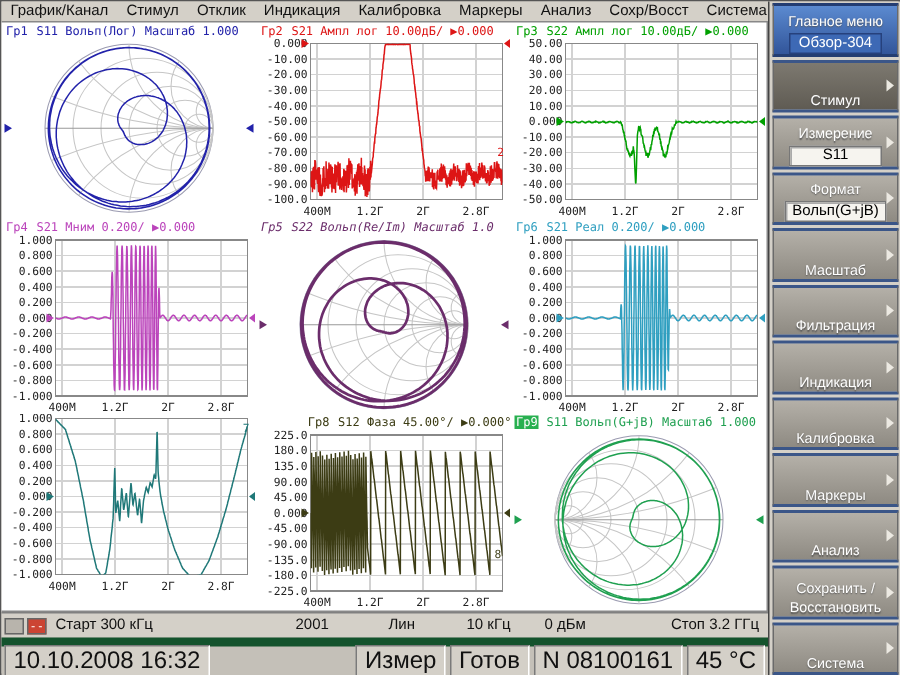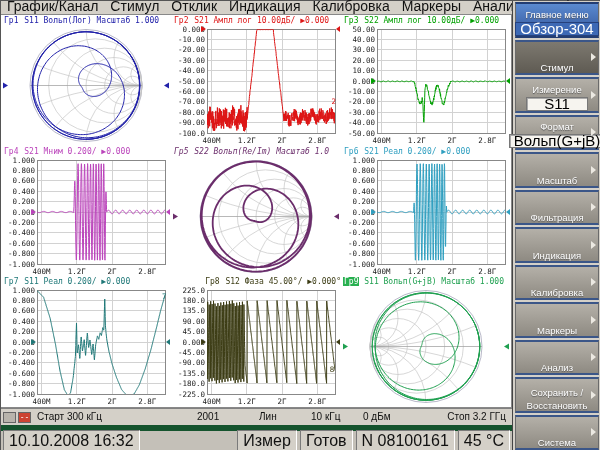--- a/index.html
+++ b/index.html
@@ -1,19 +1,19 @@
 <!DOCTYPE html>
 <html><head>
 <meta charset="utf-8">
 <style>
 *{margin:0;padding:0;box-sizing:border-box}
 html,body{width:600px;height:450px}
 body{font-family:"Liberation Sans",sans-serif;background:#d4d0c8;overflow:hidden}
 #app{position:relative;width:600px;height:450px;background:#d4d0c8;border:1px solid #555}
-#menu-bar{position:absolute;left:0;top:0;width:511px;height:13px;display:flex;align-items:flex-end;font-size:14px;color:#111;background:#d4d0c8}
+#menu-bar{position:absolute;left:0;top:0;width:511px;height:13px;display:flex;align-items:center;font-size:10px;color:#111;background:#d4d0c8}
 .menu-item{padding:0 6px;white-space:nowrap;cursor:default}
 #main{position:absolute;left:0;top:13px;width:511px;height:394px;background:#fff;border:1px solid #888;border-left:none}
 #charts{display:grid;grid-template-columns:repeat(3,1fr);grid-template-rows:repeat(3,1fr);width:100%;height:100%}
 .graph-cell{position:relative;overflow:hidden}
 .graph-header{font:8px "DejaVu Sans Mono",monospace;white-space:nowrap;height:11px;line-height:11px;padding-left:2px;overflow:hidden}
 .gh-badge{padding:0 1px}
 .gh-badge.active{background:#28b050;color:#fff}
 svg{display:block}
 #status-bar{position:absolute;left:0;top:407px;width:511px;height:17px;background:#d4d0c8;border-top:1px solid #808080;font-size:10px;color:#111}
 #status-bar .st{position:absolute;top:2px;white-space:nowrap}
@@ -22,21 +22,21 @@
 .m-red{left:17px;background:#cc4433;color:#fff}
 #st-start{left:36px}#st-pts{left:196px}#st-lin{left:258px}#st-ifbw{left:310px}#st-pwr{left:362px}#st-stop{right:6px}
 #bottom-bar{position:absolute;left:0;top:424px;width:511px;height:26px;background:#c4c0b8;border-top:6px solid #14532d;display:flex;align-items:center;gap:3px;padding:0 2px;font-size:16px;color:#111}
 .sunken{border:1px solid;border-color:#7a7a7a #ffffff #ffffff #7a7a7a;background:#d4d0c8;padding:1px 5px;white-space:nowrap}
 .flex-sp{flex:1}
 #sidebar{position:absolute;left:511px;top:0;width:89px;height:450px;background:#d4d0c8;border-left:1px solid #444;display:flex;flex-direction:column;gap:2px;padding:1px 2px}
 .sb-btn{position:relative;flex:1;border-left:1px solid #6a6a6a;border-right:1px solid #6a6a6a;border-top:2px solid #3b5688;border-bottom:2px solid #3b5688;background:linear-gradient(#b4b0a8,#8e8a82);color:#fff;font-size:9.5px;display:flex;flex-direction:column;align-items:center;justify-content:flex-end;gap:2px;text-shadow:0 1px 1px #555;cursor:default;text-align:center;line-height:11px}
 .sb-btn .arrow{position:absolute;right:2px;top:50%;margin-top:-4px;width:0;height:0;border-top:4px solid transparent;border-bottom:4px solid transparent;border-left:5px solid #ece9e2}
 .sb-main{background:linear-gradient(#5b8ad0,#32559a);border-top-color:#233d72;border-bottom-color:#233d72}
 .sb-active{background:linear-gradient(#7d7970,#5f5b53)}
-.sb-val{background:#f6f4ef;color:#000;text-shadow:none;border:1px solid #777;box-shadow:inset 1px 1px 0 #aaa;font-size:15px;line-height:12px;padding:0 4px;min-width:62px}
+.sb-val{background:#f6f4ef;color:#000;text-shadow:none;border:1px solid #777;box-shadow:inset 1px 1px 0 #aaa;font-size:10px;line-height:12px;padding:0 4px;min-width:62px}
 .sb-val-blue{background:#3d69b5;color:#fff;border:1px solid #26417c;box-shadow:none}
 </style>
 </head>
 <body>
 
 <div id="app">
   <div id="menu-bar">
       <span class="menu-item">График/Канал</span>
       <span class="menu-item">Стимул</span>
       <span class="menu-item">Отклик</span>
@@ -272,21 +272,20 @@
             <text x="146.3448275862069" y="117" text-anchor="middle" fill="#222" font-size="7.5" font-family="DejaVu Sans Mono,monospace">2.8Г</text>
             <clipPath id="clip54">
               <rect x="36" y="3" width="128" height="104"></rect>
             </clipPath>
             <polyline points="36.0,55.0 36.1,55.1 36.3,55.1 36.4,55.2 36.6,55.2 36.7,55.3 36.9,55.4 37.0,55.4 37.1,55.5 37.3,55.5 37.4,55.5 37.6,55.6 37.7,55.6 37.8,55.6 38.0,55.6 38.1,55.6 38.3,55.6 38.4,55.6 38.6,55.6 38.7,55.6 38.8,55.6 39.0,55.5 39.1,55.5 39.3,55.5 39.4,55.4 39.6,55.4 39.7,55.3 39.8,55.2 40.0,55.2 40.1,55.1 40.3,55.1 40.4,55.0 40.6,54.9 40.7,54.9 40.8,54.8 41.0,54.8 41.1,54.7 41.3,54.6 41.4,54.6 41.5,54.5 41.7,54.5 41.8,54.5 42.0,54.4 42.1,54.4 42.3,54.4 42.4,54.4 42.5,54.4 42.7,54.4 42.8,54.4 43.0,54.4 43.1,54.4 43.3,54.4 43.4,54.5 43.5,54.5 43.7,54.5 43.8,54.6 44.0,54.6 44.1,54.7 44.2,54.8 44.4,54.8 44.5,54.9 44.7,54.9 44.8,55.0 45.0,55.1 45.1,55.1 45.2,55.2 45.4,55.2 45.5,55.3 45.7,55.4 45.8,55.4 46.0,55.4 46.1,55.5 46.2,55.5 46.4,55.6 46.5,55.6 46.7,55.6 46.8,55.6 47.0,55.6 47.1,55.6 47.2,55.6 47.4,55.6 47.5,55.6 47.7,55.6 47.8,55.5 47.9,55.5 48.1,55.5 48.2,55.4 48.4,55.4 48.5,55.3 48.7,55.3 48.8,55.2 48.9,55.1 49.1,55.1 49.2,55.0 49.4,54.9 49.5,54.9 49.7,54.8 49.8,54.8 49.9,54.7 50.1,54.6 50.2,54.6 50.4,54.6 50.5,54.5 50.6,54.5 50.8,54.4 50.9,54.4 51.1,54.4 51.2,54.4 51.4,54.4 51.5,54.4 51.6,54.4 51.8,54.4 51.9,54.4 52.1,54.4 52.2,54.5 52.4,54.5 52.5,54.5 52.6,54.6 52.8,54.6 52.9,54.7 53.1,54.7 53.2,54.8 53.4,54.9 53.5,54.9 53.6,55.0 53.8,55.1 53.9,55.1 54.1,55.2 54.2,55.2 54.3,55.3 54.5,55.3 54.6,55.4 54.8,55.4 54.9,55.5 55.1,55.5 55.2,55.6 55.3,55.6 55.5,55.6 55.6,55.6 55.8,55.6 55.9,55.6 56.1,55.6 56.2,55.6 56.3,55.6 56.5,55.6 56.6,55.5 56.8,55.5 56.9,55.5 57.0,55.4 57.2,55.4 57.3,55.3 57.5,55.3 57.6,55.2 57.8,55.1 57.9,55.1 58.0,55.0 58.2,54.9 58.3,54.9 58.5,54.8 58.6,54.8 58.8,54.7 58.9,54.7 59.0,54.6 59.2,54.6 59.3,54.5 59.5,54.5 59.6,54.4 59.8,54.4 59.9,54.4 60.0,54.4 60.2,54.4 60.3,54.4 60.5,54.4 60.6,54.4 60.7,54.4 60.9,54.4 61.0,54.5 61.2,54.5 61.3,54.5 61.5,54.6 61.6,54.6 61.7,54.7 61.9,54.7 62.0,54.8 62.2,54.9 62.3,54.9 62.5,55.0 62.6,55.1 62.7,55.1 62.9,55.2 63.0,55.2 63.2,55.3 63.3,55.3 63.4,55.4 63.6,55.4 63.7,55.5 63.9,55.5 64.0,55.6 64.2,55.6 64.3,55.6 64.4,55.6 64.6,55.6 64.7,55.6 64.9,55.6 65.0,55.6 65.2,55.6 65.3,55.6 65.4,55.5 65.6,55.5 65.7,55.5 65.9,55.4 66.0,55.4 66.2,55.3 66.3,55.3 66.4,55.2 66.6,55.1 66.7,55.1 66.9,55.0 67.0,55.0 67.1,54.9 67.3,54.8 67.4,54.8 67.6,54.7 67.7,54.7 67.9,54.6 68.0,54.6 68.1,54.5 68.3,54.5 68.4,54.4 68.6,54.4 68.7,54.4 68.9,54.4 69.0,54.4 69.1,54.4 69.3,54.4 69.4,54.4 69.6,54.4 69.7,54.4 69.8,54.5 70.0,54.5 70.1,54.5 70.3,54.6 70.4,54.6 70.6,54.7 70.7,54.7 70.8,54.8 71.0,54.9 71.1,54.9 71.3,55.0 71.4,55.0 71.6,55.1 71.7,55.2 71.8,55.2 72.0,55.3 72.1,55.3 72.3,55.4 72.4,55.4 72.6,55.5 72.7,53.3 72.8,49.5 73.0,46.8 73.1,45.9 73.3,47.3 73.4,51.1 73.5,57.3 73.7,65.5 73.8,75.0 74.0,84.9 74.1,94.2 74.3,101.7 74.4,103.2 74.5,100.4 74.7,94.5 74.8,85.8 75.0,74.9 75.1,62.6 75.3,49.8 75.4,37.3 75.5,26.0 75.7,16.8 75.8,10.3 76.0,7.0 76.1,7.2 76.2,10.9 76.4,17.8 76.5,27.5 76.7,39.2 76.8,52.1 77.0,65.3 77.1,77.7 77.2,88.4 77.4,96.7 77.5,101.8 77.7,103.3 77.8,101.2 78.0,95.6 78.1,86.8 78.2,75.5 78.4,62.6 78.5,49.1 78.7,36.0 78.8,24.4 79.0,15.2 79.1,9.1 79.2,6.7 79.4,8.1 79.5,13.2 79.7,21.8 79.8,33.0 79.9,46.1 80.1,59.9 80.2,73.3 80.4,85.2 80.5,94.7 80.7,100.9 80.8,103.3 80.9,101.7 81.1,96.2 81.2,87.2 81.4,75.4 81.5,61.9 81.7,47.8 81.8,34.3 81.9,22.5 82.1,13.5 82.2,8.1 82.4,6.7 82.5,9.5 82.6,16.4 82.8,26.6 82.9,39.3 83.1,53.5 83.2,67.8 83.4,81.0 83.5,91.9 83.6,99.5 83.8,103.1 83.9,102.4 84.1,97.3 84.2,88.4 84.4,76.4 84.5,62.4 84.6,47.7 84.8,33.6 84.9,21.6 85.1,12.6 85.2,7.5 85.4,7.0 85.5,10.9 85.6,19.1 85.8,30.6 85.9,44.6 86.1,59.5 86.2,74.0 86.3,86.8 86.5,96.4 86.6,102.1 86.8,103.2 86.9,99.5 87.1,91.5 87.2,79.9 87.3,65.8 87.5,50.5 87.6,35.7 87.8,22.8 87.9,13.1 88.1,7.7 88.2,7.0 88.3,11.1 88.5,19.8 88.6,32.0 88.8,46.7 88.9,62.2 89.0,77.0 89.2,89.6 89.3,98.5 89.5,103.0 89.6,102.4 89.8,96.8 89.9,86.8 90.0,73.4 90.2,58.1 90.3,42.3 90.5,27.9 90.6,16.4 90.8,9.1 90.9,6.6 91.0,9.5 91.2,17.3 91.3,29.2 91.5,44.0 91.6,60.0 91.8,75.5 91.9,88.8 92.0,98.3 92.2,103.0 92.3,102.3 92.5,96.3 92.6,85.6 92.7,71.5 92.9,55.5 93.0,39.3 93.2,25.0 93.3,14.0 93.5,7.8 93.6,7.0 93.7,11.8 93.9,21.6 94.0,35.3 94.2,51.3 94.3,67.8 94.5,82.8 94.6,94.6 94.7,101.7 94.9,103.2 95.0,99.0 95.2,89.5 95.3,75.8 95.4,59.6 95.6,42.9 95.7,27.5 95.9,15.5 96.0,8.3 96.2,6.8 96.3,11.3 96.4,21.1 96.6,35.1 96.7,51.7 96.9,68.6 97.0,83.9 97.2,95.6 97.3,102.2 97.4,102.9 97.6,97.5 97.7,86.7 97.9,71.8 98.0,54.8 98.2,37.7 98.3,22.9 98.4,12.2 98.6,7.0 98.7,8.0 98.9,15.2 99.0,27.6 99.1,43.6 99.3,61.1 99.4,77.8 99.6,91.6 99.7,100.5 99.9,103.3 100.0,99.8 100.1,90.2 100.3,75.8 100.4,58.7 100.6,41.0 100.7,25.2 100.9,13.4 101.0,7.3 101.1,7.7 101.3,14.6 101.4,27.1 101.6,43.5 101.7,61.5 101.8,78.6 102.0,92.4 102.1,101.1 102.3,103.2 102.4,98.6 102.6,87.9 102.7,72.4 102.8,54.5 103.0,36.6 103.1,21.3 103.3,10.8 103.4,6.7 103.6,9.5 103.7,18.9 103.8,33.6 104.0,51.4 104.1,69.3 104.3,82.5 104.4,89.2 104.6,89.5 104.7,84.3 104.8,75.7 105.0,65.9 105.1,57.2 105.3,51.4 105.4,49.1 105.5,50.2 105.7,53.6 105.8,54.8 106.0,54.6 106.1,54.4 106.3,54.2 106.4,54.0 106.5,53.8 106.7,53.6 106.8,53.5 107.0,53.4 107.1,53.3 107.3,53.2 107.4,53.2 107.5,53.2 107.7,53.2 107.8,53.3 108.0,53.3 108.1,53.4 108.2,53.6 108.4,53.7 108.5,53.9 108.7,54.1 108.8,54.3 109.0,54.5 109.1,54.7 109.2,55.0 109.4,55.2 109.5,55.4 109.7,55.6 109.8,55.8 110.0,56.0 110.1,56.2 110.2,56.4 110.4,56.5 110.5,56.6 110.7,56.7 110.8,56.8 111.0,56.8 111.1,56.8 111.2,56.8 111.4,56.7 111.5,56.7 111.7,56.5 111.8,56.4 111.9,56.3 112.1,56.1 112.2,55.9 112.4,55.7 112.5,55.5 112.7,55.2 112.8,55.0 112.9,54.8 113.1,54.5 113.2,54.3 113.4,54.1 113.5,53.9 113.7,53.7 113.8,53.6 113.9,53.5 114.1,53.3 114.2,53.3 114.4,53.2 114.5,53.2 114.6,53.2 114.8,53.2 114.9,53.3 115.1,53.4 115.2,53.5 115.4,53.6 115.5,53.8 115.6,54.0 115.8,54.2 115.9,54.4 116.1,54.6 116.2,54.8 116.4,55.0 116.5,55.3 116.6,55.5 116.8,55.7 116.9,55.9 117.1,56.1 117.2,56.3 117.4,56.4 117.5,56.6 117.6,56.7 117.8,56.7 117.9,56.8 118.1,56.8 118.2,56.8 118.3,56.8 118.5,56.7 118.6,56.6 118.8,56.5 118.9,56.4 119.1,56.2 119.2,56.0 119.3,55.8 119.5,55.6 119.6,55.4 119.8,55.2 119.9,54.9 120.1,54.7 120.2,54.5 120.3,54.3 120.5,54.0 120.6,53.9 120.8,53.7 120.9,53.5 121.0,53.4 121.2,53.3 121.3,53.2 121.5,53.2 121.6,53.2 121.8,53.2 121.9,53.2 122.0,53.3 122.2,53.4 122.3,53.5 122.5,53.7 122.6,53.8 122.8,54.0 122.9,54.2 123.0,54.4 123.2,54.7 123.3,54.9 123.5,55.1 123.6,55.3 123.8,55.6 123.9,55.8 124.0,56.0 124.2,56.2 124.3,56.3 124.5,56.5 124.6,56.6 124.7,56.7 124.9,56.8 125.0,56.8 125.2,56.8 125.3,56.8 125.5,56.8 125.6,56.7 125.7,56.6 125.9,56.5 126.0,56.3 126.2,56.1 126.3,55.9 126.5,55.7 126.6,55.5 126.7,55.3 126.9,55.1 127.0,54.8 127.2,54.6 127.3,54.4 127.4,54.2 127.6,54.0 127.7,53.8 127.9,53.6 128.0,53.5 128.2,53.4 128.3,53.3 128.4,53.2 128.6,53.2 128.7,53.2 128.9,53.2 129.0,53.3 129.2,53.3 129.3,53.4 129.4,53.6 129.6,53.7 129.7,53.9 129.9,54.1 130.0,54.3 130.2,54.5 130.3,54.7 130.4,55.0 130.6,55.2 130.7,55.4 130.9,55.6 131.0,55.9 131.1,56.1 131.3,56.2 131.4,56.4 131.6,56.5 131.7,56.6 131.9,56.7 132.0,56.8 132.1,56.8 132.3,56.8 132.4,56.8 132.6,56.7 132.7,56.6 132.9,56.5 133.0,56.4 133.1,56.2 133.3,56.1 133.4,55.9 133.6,55.7 133.7,55.4 133.8,55.2 134.0,55.0 134.1,54.8 134.3,54.5 134.4,54.3 134.6,54.1 134.7,53.9 134.8,53.7 135.0,53.6 135.1,53.5 135.3,53.3 135.4,53.3 135.6,53.2 135.7,53.2 135.8,53.2 136.0,53.2 136.1,53.3 136.3,53.4 136.4,53.5 136.6,53.6 136.7,53.8 136.8,54.0 137.0,54.2 137.1,54.4 137.3,54.6 137.4,54.8 137.5,55.0 137.7,55.3 137.8,55.5 138.0,55.7 138.1,55.9 138.3,56.1 138.4,56.3 138.5,56.4 138.7,56.6 138.8,56.7 139.0,56.7 139.1,56.8 139.3,56.8 139.4,56.8 139.5,56.8 139.7,56.7 139.8,56.6 140.0,56.5 140.1,56.4 140.2,56.2 140.4,56.0 140.5,55.8 140.7,55.6 140.8,55.4 141.0,55.1 141.1,54.9 141.2,54.7 141.4,54.5 141.5,54.2 141.7,54.0 141.8,53.9 142.0,53.7 142.1,53.5 142.2,53.4 142.4,53.3 142.5,53.2 142.7,53.2 142.8,53.2 143.0,53.2 143.1,53.2 143.2,53.3 143.4,53.4 143.5,53.5 143.7,53.7 143.8,53.8 143.9,54.0 144.1,54.2 144.2,54.4 144.4,54.7 144.5,54.9 144.7,55.1 144.8,55.4 144.9,55.6 145.1,55.8 145.2,56.0 145.4,56.2 145.5,56.3 145.7,56.5 145.8,56.6 145.9,56.7 146.1,56.8 146.2,56.8 146.4,56.8 146.5,56.8 146.6,56.8 146.8,56.7 146.9,56.6 147.1,56.4 147.2,56.3 147.4,56.1 147.5,55.9 147.6,55.7 147.8,55.5 147.9,55.3 148.1,55.1 148.2,54.8 148.4,54.6 148.5,54.4 148.6,54.2 148.8,54.0 148.9,53.8 149.1,53.6 149.2,53.5 149.4,53.4 149.5,53.3 149.6,53.2 149.8,53.2 149.9,53.2 150.1,53.2 150.2,53.3 150.3,53.3 150.5,53.4 150.6,53.6 150.8,53.7 150.9,53.9 151.1,54.1 151.2,54.3 151.3,54.5 151.5,54.7 151.6,55.0 151.8,55.2 151.9,55.4 152.1,55.7 152.2,55.9 152.3,56.1 152.5,56.2 152.6,56.4 152.8,56.5 152.9,56.6 153.0,56.7 153.2,56.8 153.3,56.8 153.5,56.8 153.6,56.8 153.8,56.7 153.9,56.6 154.0,56.5 154.2,56.4 154.3,56.2 154.5,56.1 154.6,55.9 154.8,55.7 154.9,55.4 155.0,55.2 155.2,55.0 155.3,54.8 155.5,54.5 155.6,54.3 155.8,54.1 155.9,53.9 156.0,53.7 156.2,53.6 156.3,53.4 156.5,53.3 156.6,53.3 156.7,53.2 156.9,53.2 157.0,53.2 157.2,53.2 157.3,53.3 157.5,53.4 157.6,53.5 157.7,53.6 157.9,53.8 158.0,54.0 158.2,54.2 158.3,54.4 158.5,54.6 158.6,54.8 158.7,55.1 158.9,55.3 159.0,55.5 159.2,55.7 159.3,55.9 159.4,56.1 159.6,56.3 159.7,56.4 159.9,56.6 160.0,56.7 160.2,56.8 160.3,56.8 160.4,56.8 160.6,56.8 160.7,56.8 160.9,56.7 161.0,56.6 161.2,56.5 161.3,56.3 161.4,56.2 161.6,56.0 161.7,55.8 161.9,55.6 162.0,55.4 162.2,55.1 162.3,54.9 162.4,54.7 162.6,54.5 162.7,54.2 162.9,54.0 163.0,53.8 163.1,53.7 163.3,53.5 163.4,53.4 163.6,53.3 163.7,53.2 163.9,53.2 164.0,53.2" fill="none" stroke="#2f9fc0" stroke-width="1" clip-path="url(#clip54)"></polyline>
             <polygon points="30,52 30,58 35,55" fill="#2f9fc0"></polygon>
             <polygon points="169,52 169,58 165,55" fill="#2f9fc0"></polygon>
           </svg>
         </div>
         <div class="graph-cell">
-          <div class="graph-header" style="color: rgb(31, 120, 120);"><span class="gh-badge">Гр7</span><span> S11 Реал 0.200/ ▶0.000</span></div>
           <svg width="170" height="119">
             <text x="34" y="5.5" text-anchor="end" fill="#222" font-size="7.5" font-family="DejaVu Sans Mono,monospace">1.000</text>
             <text x="34" y="15.9" text-anchor="end" fill="#222" font-size="7.5" font-family="DejaVu Sans Mono,monospace">0.800</text>
             <text x="34" y="26.3" text-anchor="end" fill="#222" font-size="7.5" font-family="DejaVu Sans Mono,monospace">0.600</text>
             <text x="34" y="36.7" text-anchor="end" fill="#222" font-size="7.5" font-family="DejaVu Sans Mono,monospace">0.400</text>
             <text x="34" y="47.1" text-anchor="end" fill="#222" font-size="7.5" font-family="DejaVu Sans Mono,monospace">0.200</text>
             <text x="34" y="57.5" text-anchor="end" fill="#222" font-size="7.5" font-family="DejaVu Sans Mono,monospace">0.000</text>
             <text x="34" y="67.9" text-anchor="end" fill="#222" font-size="7.5" font-family="DejaVu Sans Mono,monospace">-0.200</text>
             <text x="34" y="78.3" text-anchor="end" fill="#222" font-size="7.5" font-family="DejaVu Sans Mono,monospace">-0.400</text>
             <text x="34" y="88.7" text-anchor="end" fill="#222" font-size="7.5" font-family="DejaVu Sans Mono,monospace">-0.600</text>

